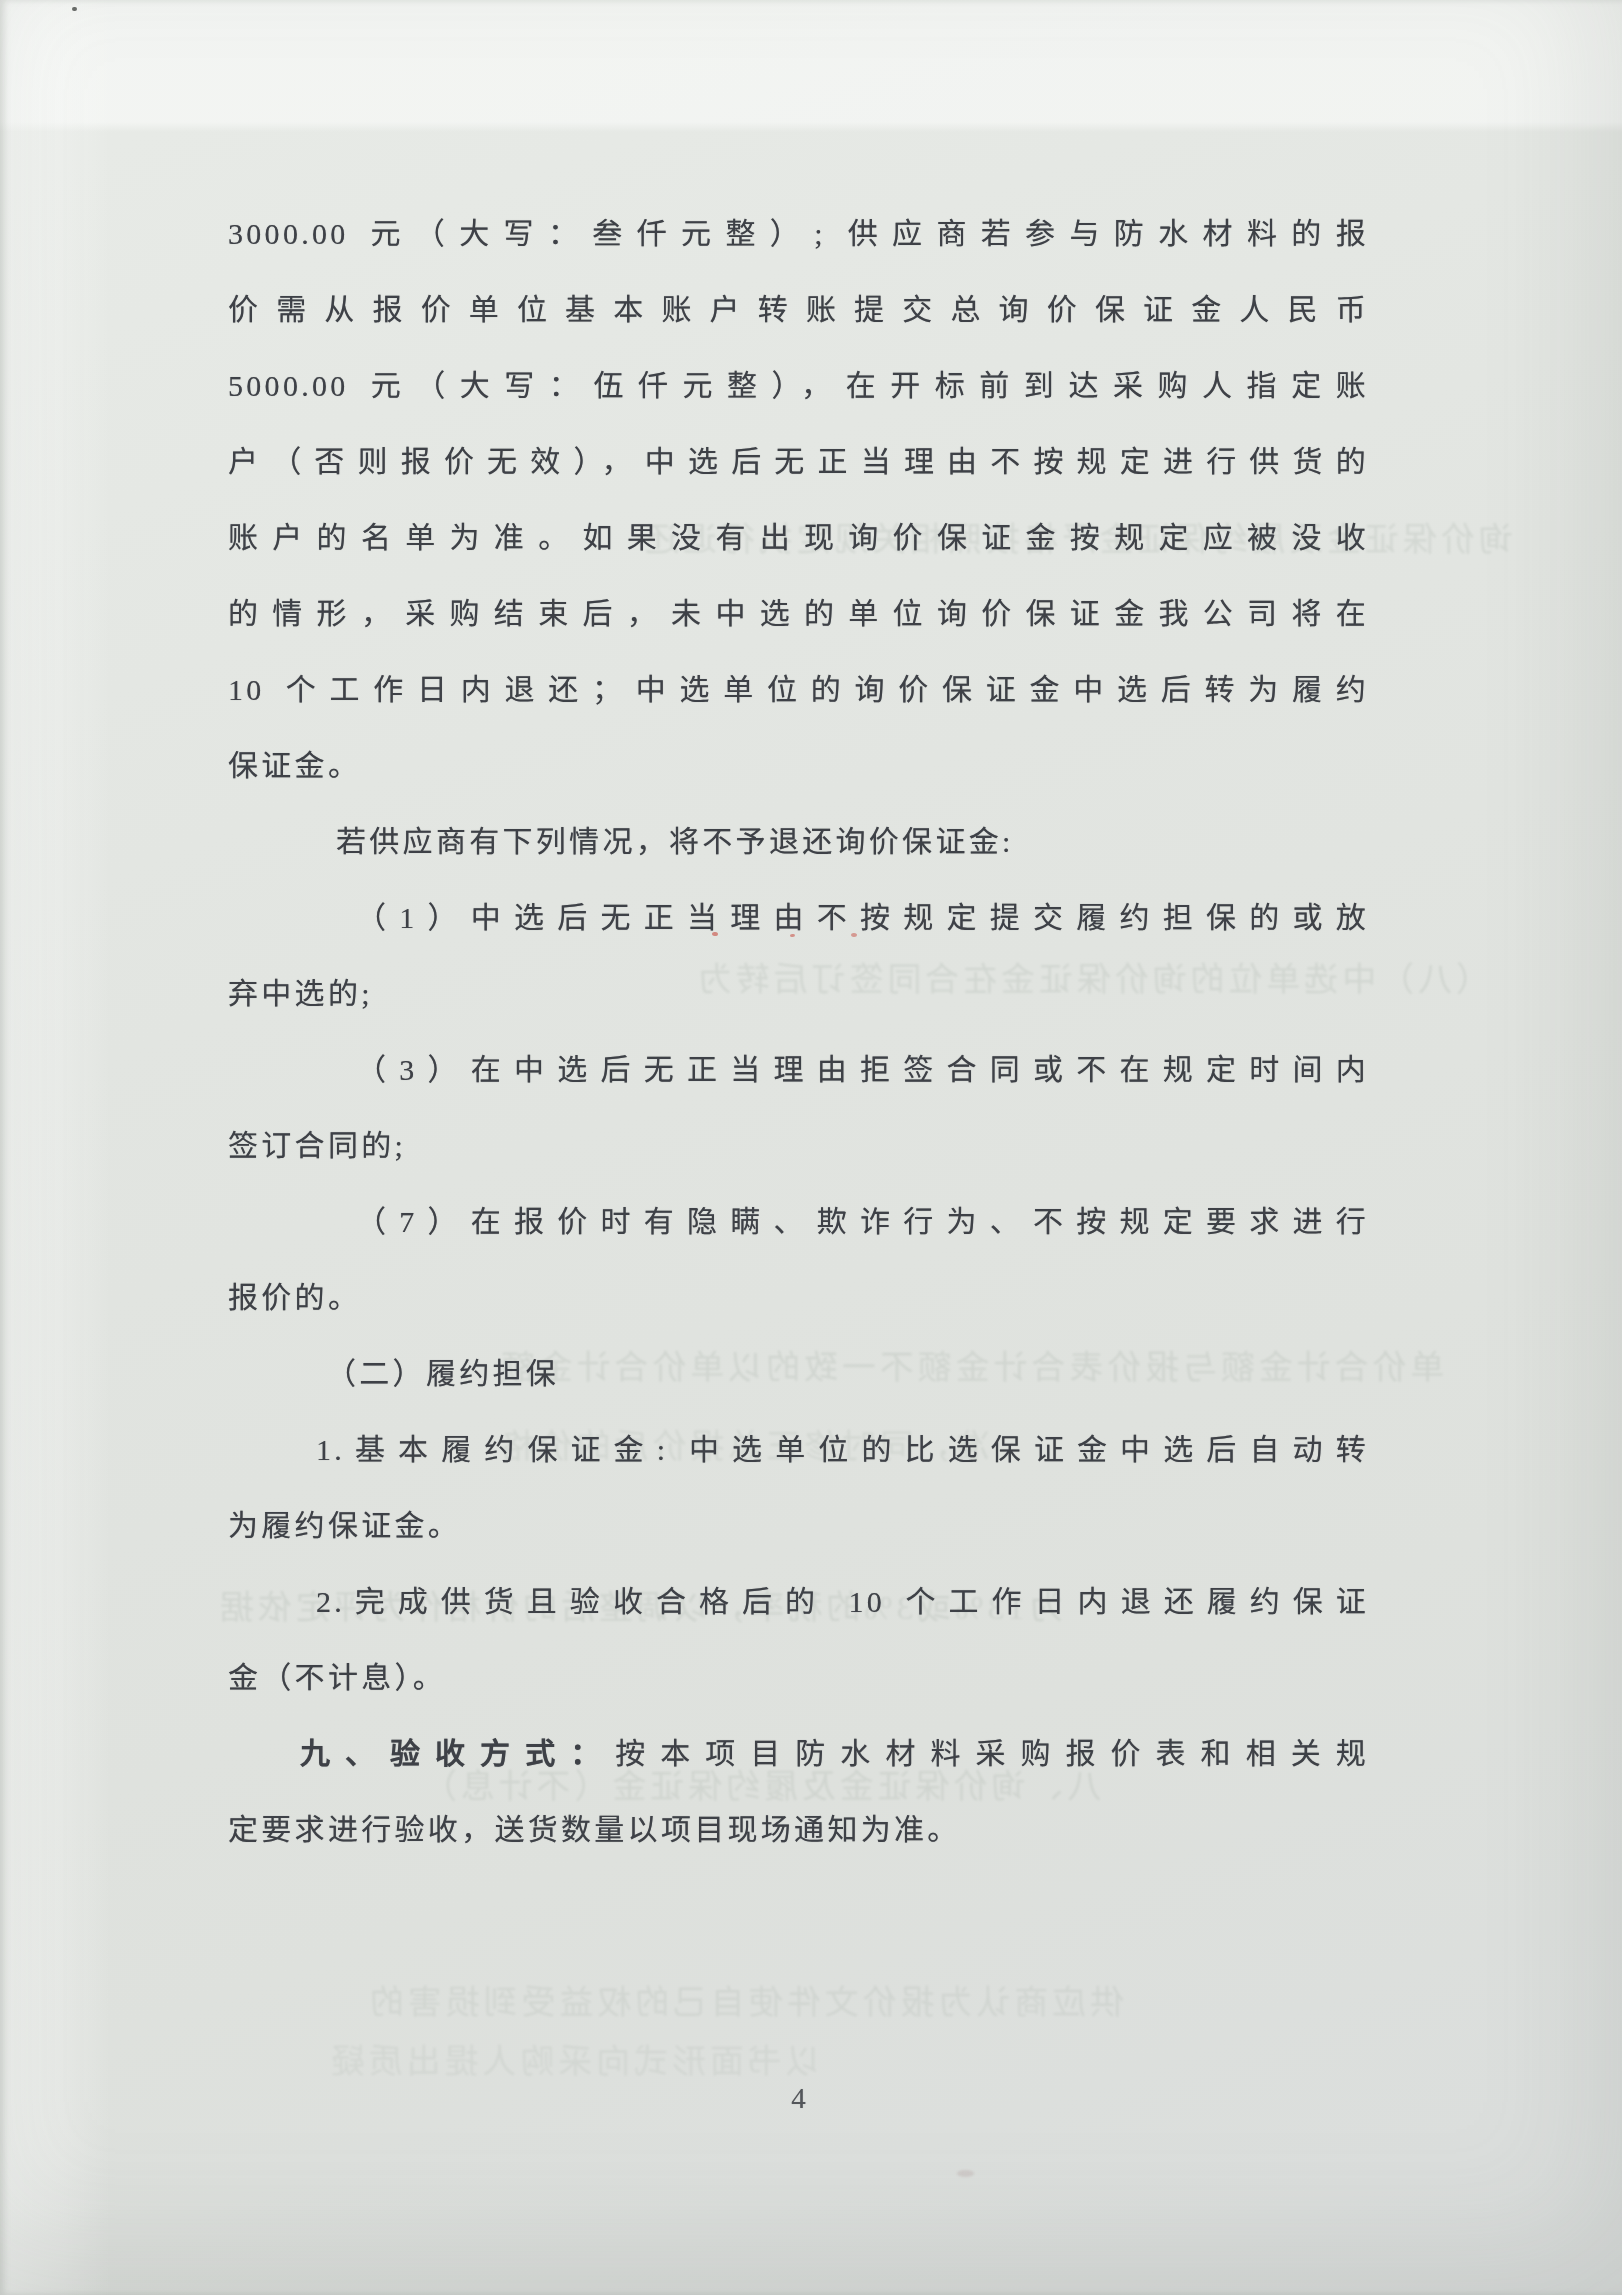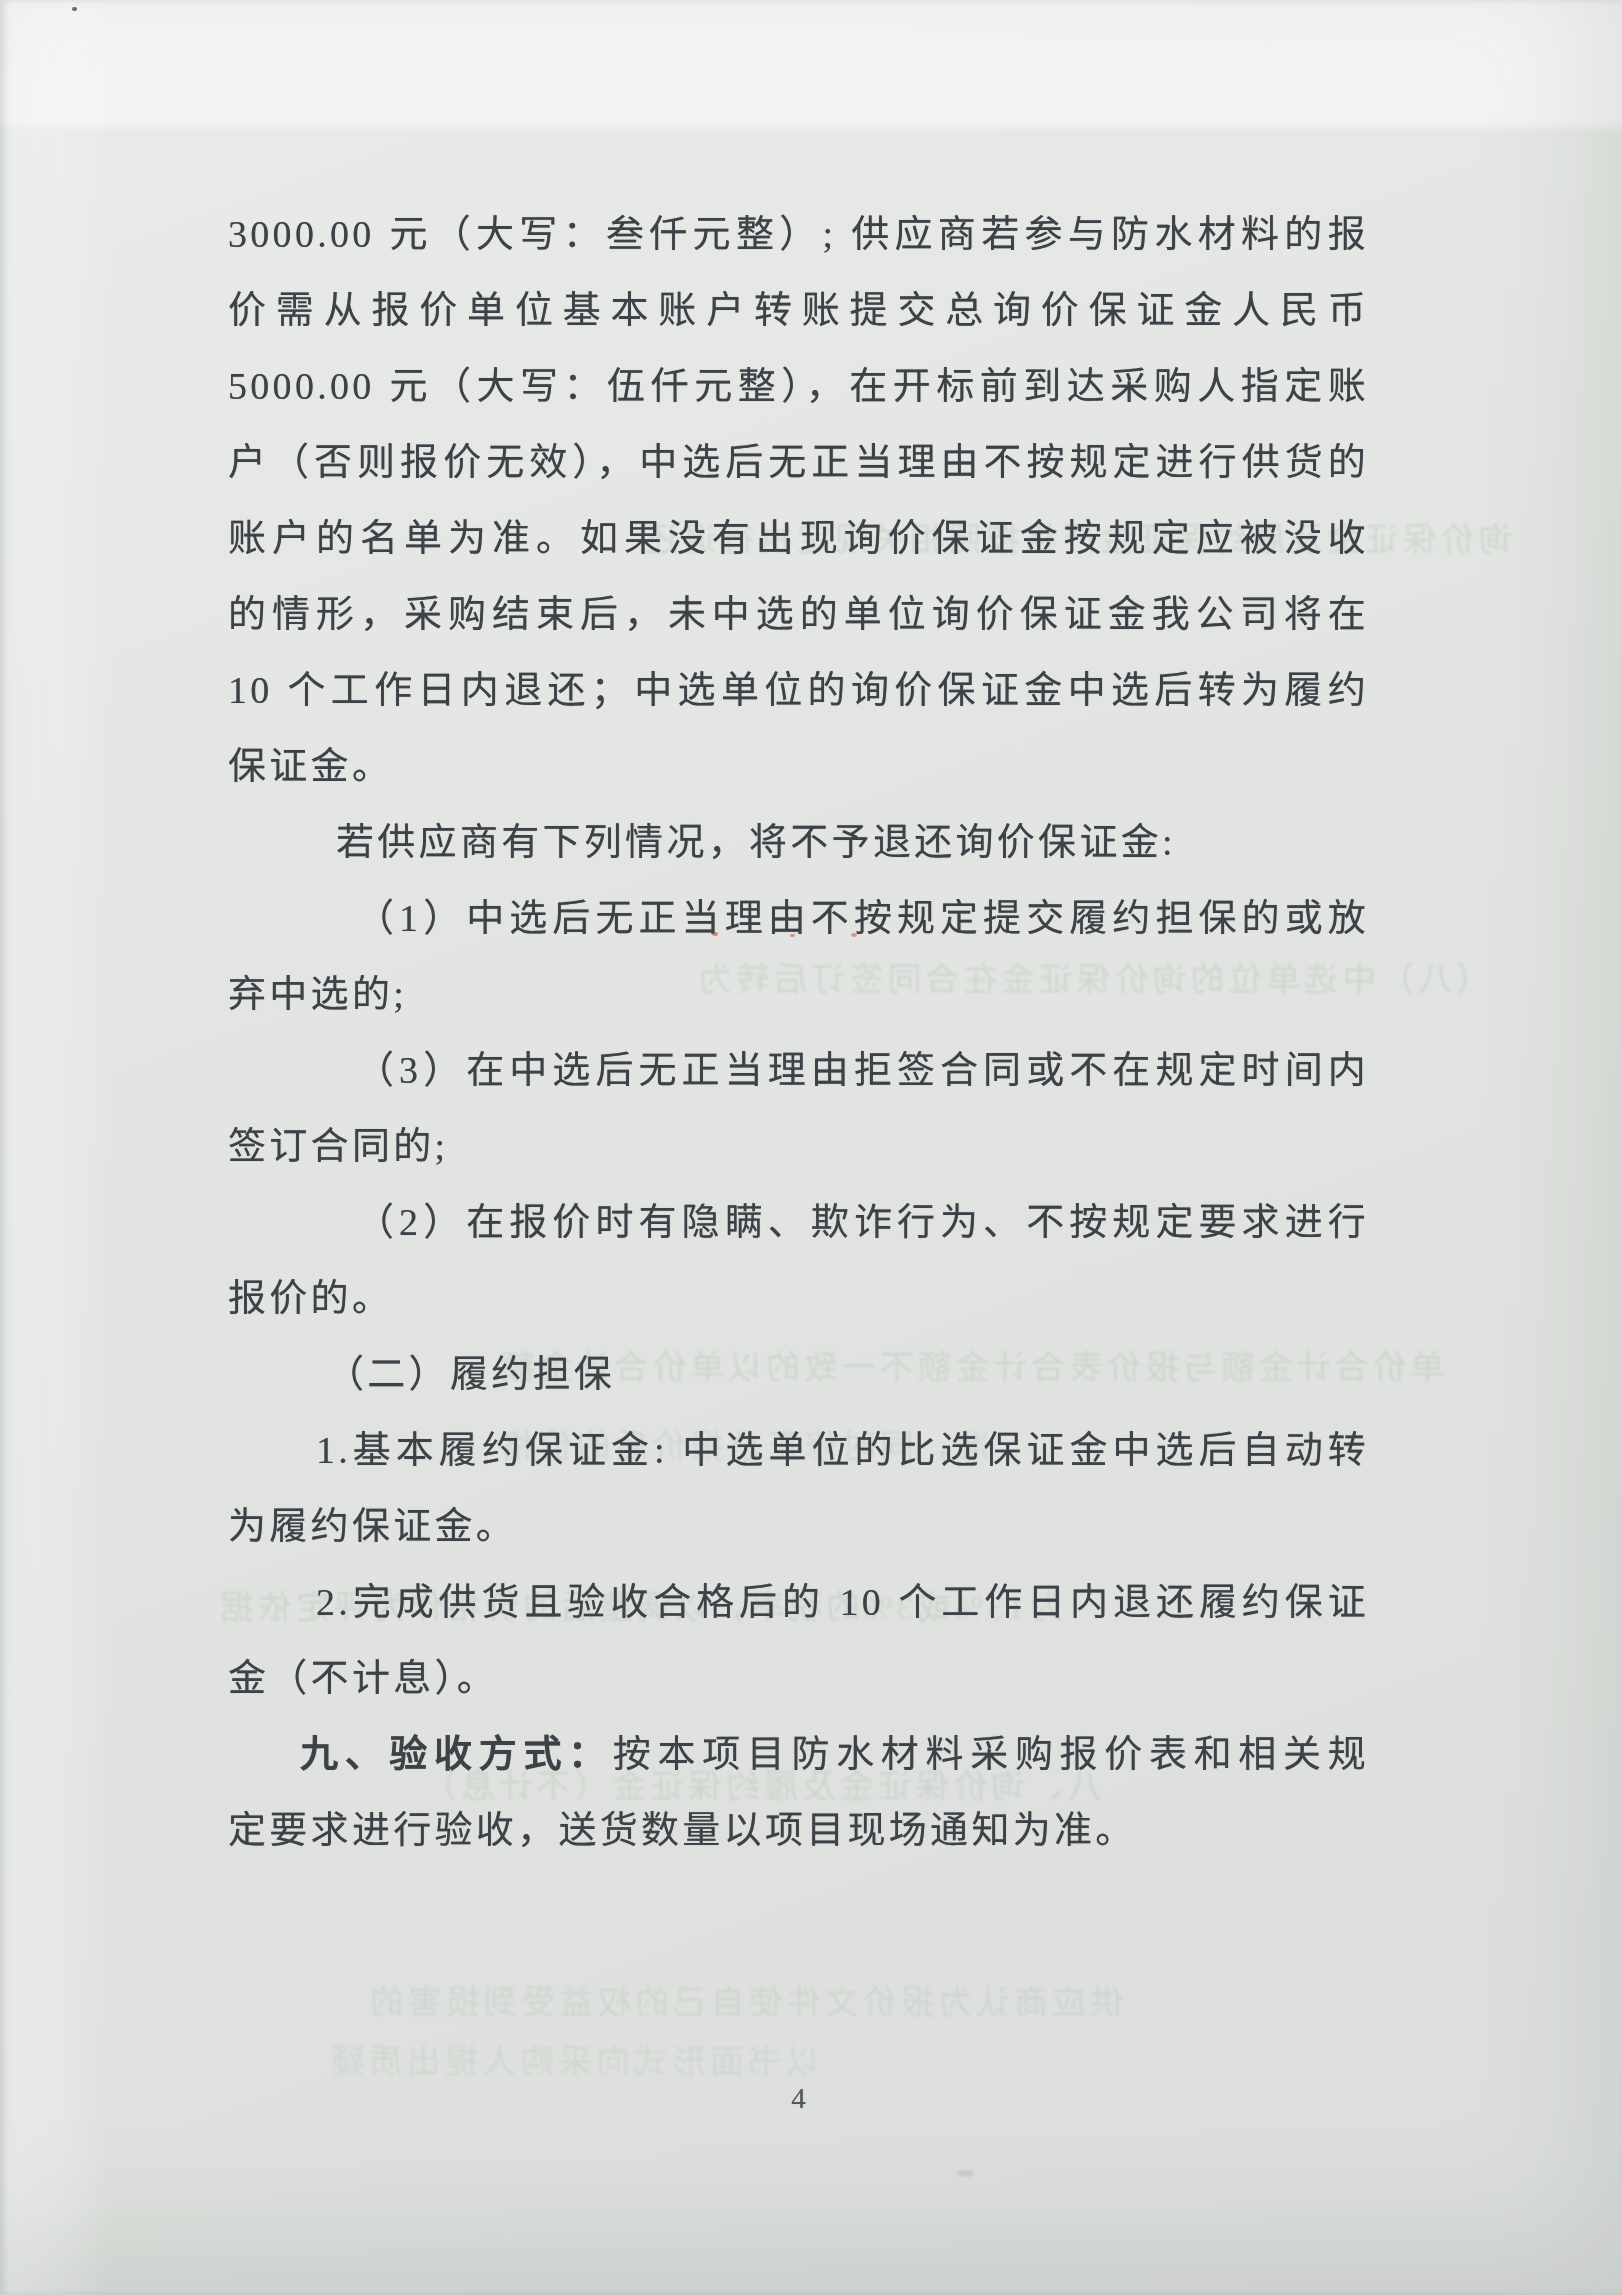--- a/index.html
+++ b/index.html
@@ -17,21 +17,21 @@
     color:#3e4147;
   }
   .textblock{
     position:absolute;
     left:228px; top:196px;
     width:1141px;
   }
   .ln{
     height:76px;
     line-height:76px;
-    font-size:38px;
+    font-size:30px;
     letter-spacing:3.3px;
     white-space:nowrap;
     text-shadow:0 0 0.7px rgba(62,65,71,.55);
   }
   .j{ text-align:justify; text-align-last:justify; white-space:normal; }
   .i110{padding-left:72px;} .i135{padding-left:88px;} .i150{padding-left:98px;}
   .i165{padding-left:108px;} .i195{padding-left:128px;}
   .b{font-weight:700;}
   .pageno{
     position:absolute; left:779px; top:2082px; width:39px;
@@ -86,21 +86,21 @@
     <div class="ln j">户（否则报价无效），中选后无正当理由不按规定进行供货的</div>
     <div class="ln j">账户的名单为准。如果没有出现询价保证金按规定应被没收</div>
     <div class="ln j">的情形，采购结束后，未中选的单位询价保证金我公司将在</div>
     <div class="ln j">10 个工作日内退还；中选单位的询价保证金中选后转为履约</div>
     <div class="ln">保证金。</div>
     <div class="ln i165">若供应商有下列情况，将不予退还询价保证金:</div>
     <div class="ln j i195">（1）中选后无正当理由不按规定提交履约担保的或放</div>
     <div class="ln">弃中选的;</div>
     <div class="ln j i195">（3）在中选后无正当理由拒签合同或不在规定时间内</div>
     <div class="ln">签订合同的;</div>
-    <div class="ln j i195">（2）在报价时有隐瞒、欺诈行为、不按规定要求进行</div>
+    <div class="ln j i195">（7）在报价时有隐瞒、欺诈行为、不按规定要求进行</div>
     <div class="ln">报价的。</div>
     <div class="ln i150">（二）履约担保</div>
     <div class="ln j i135">1.基本履约保证金: 中选单位的比选保证金中选后自动转</div>
     <div class="ln">为履约保证金。</div>
     <div class="ln j i135">2.完成供货且验收合格后的 10 个工作日内退还履约保证</div>
     <div class="ln">金（不计息）。</div>
     <div class="ln j i110"><span class="b">九、验收方式：</span><span>按本项目防水材料采购报价表和相关规</span></div>
     <div class="ln">定要求进行验收，送货数量以项目现场通知为准。</div>
   </div>
 

